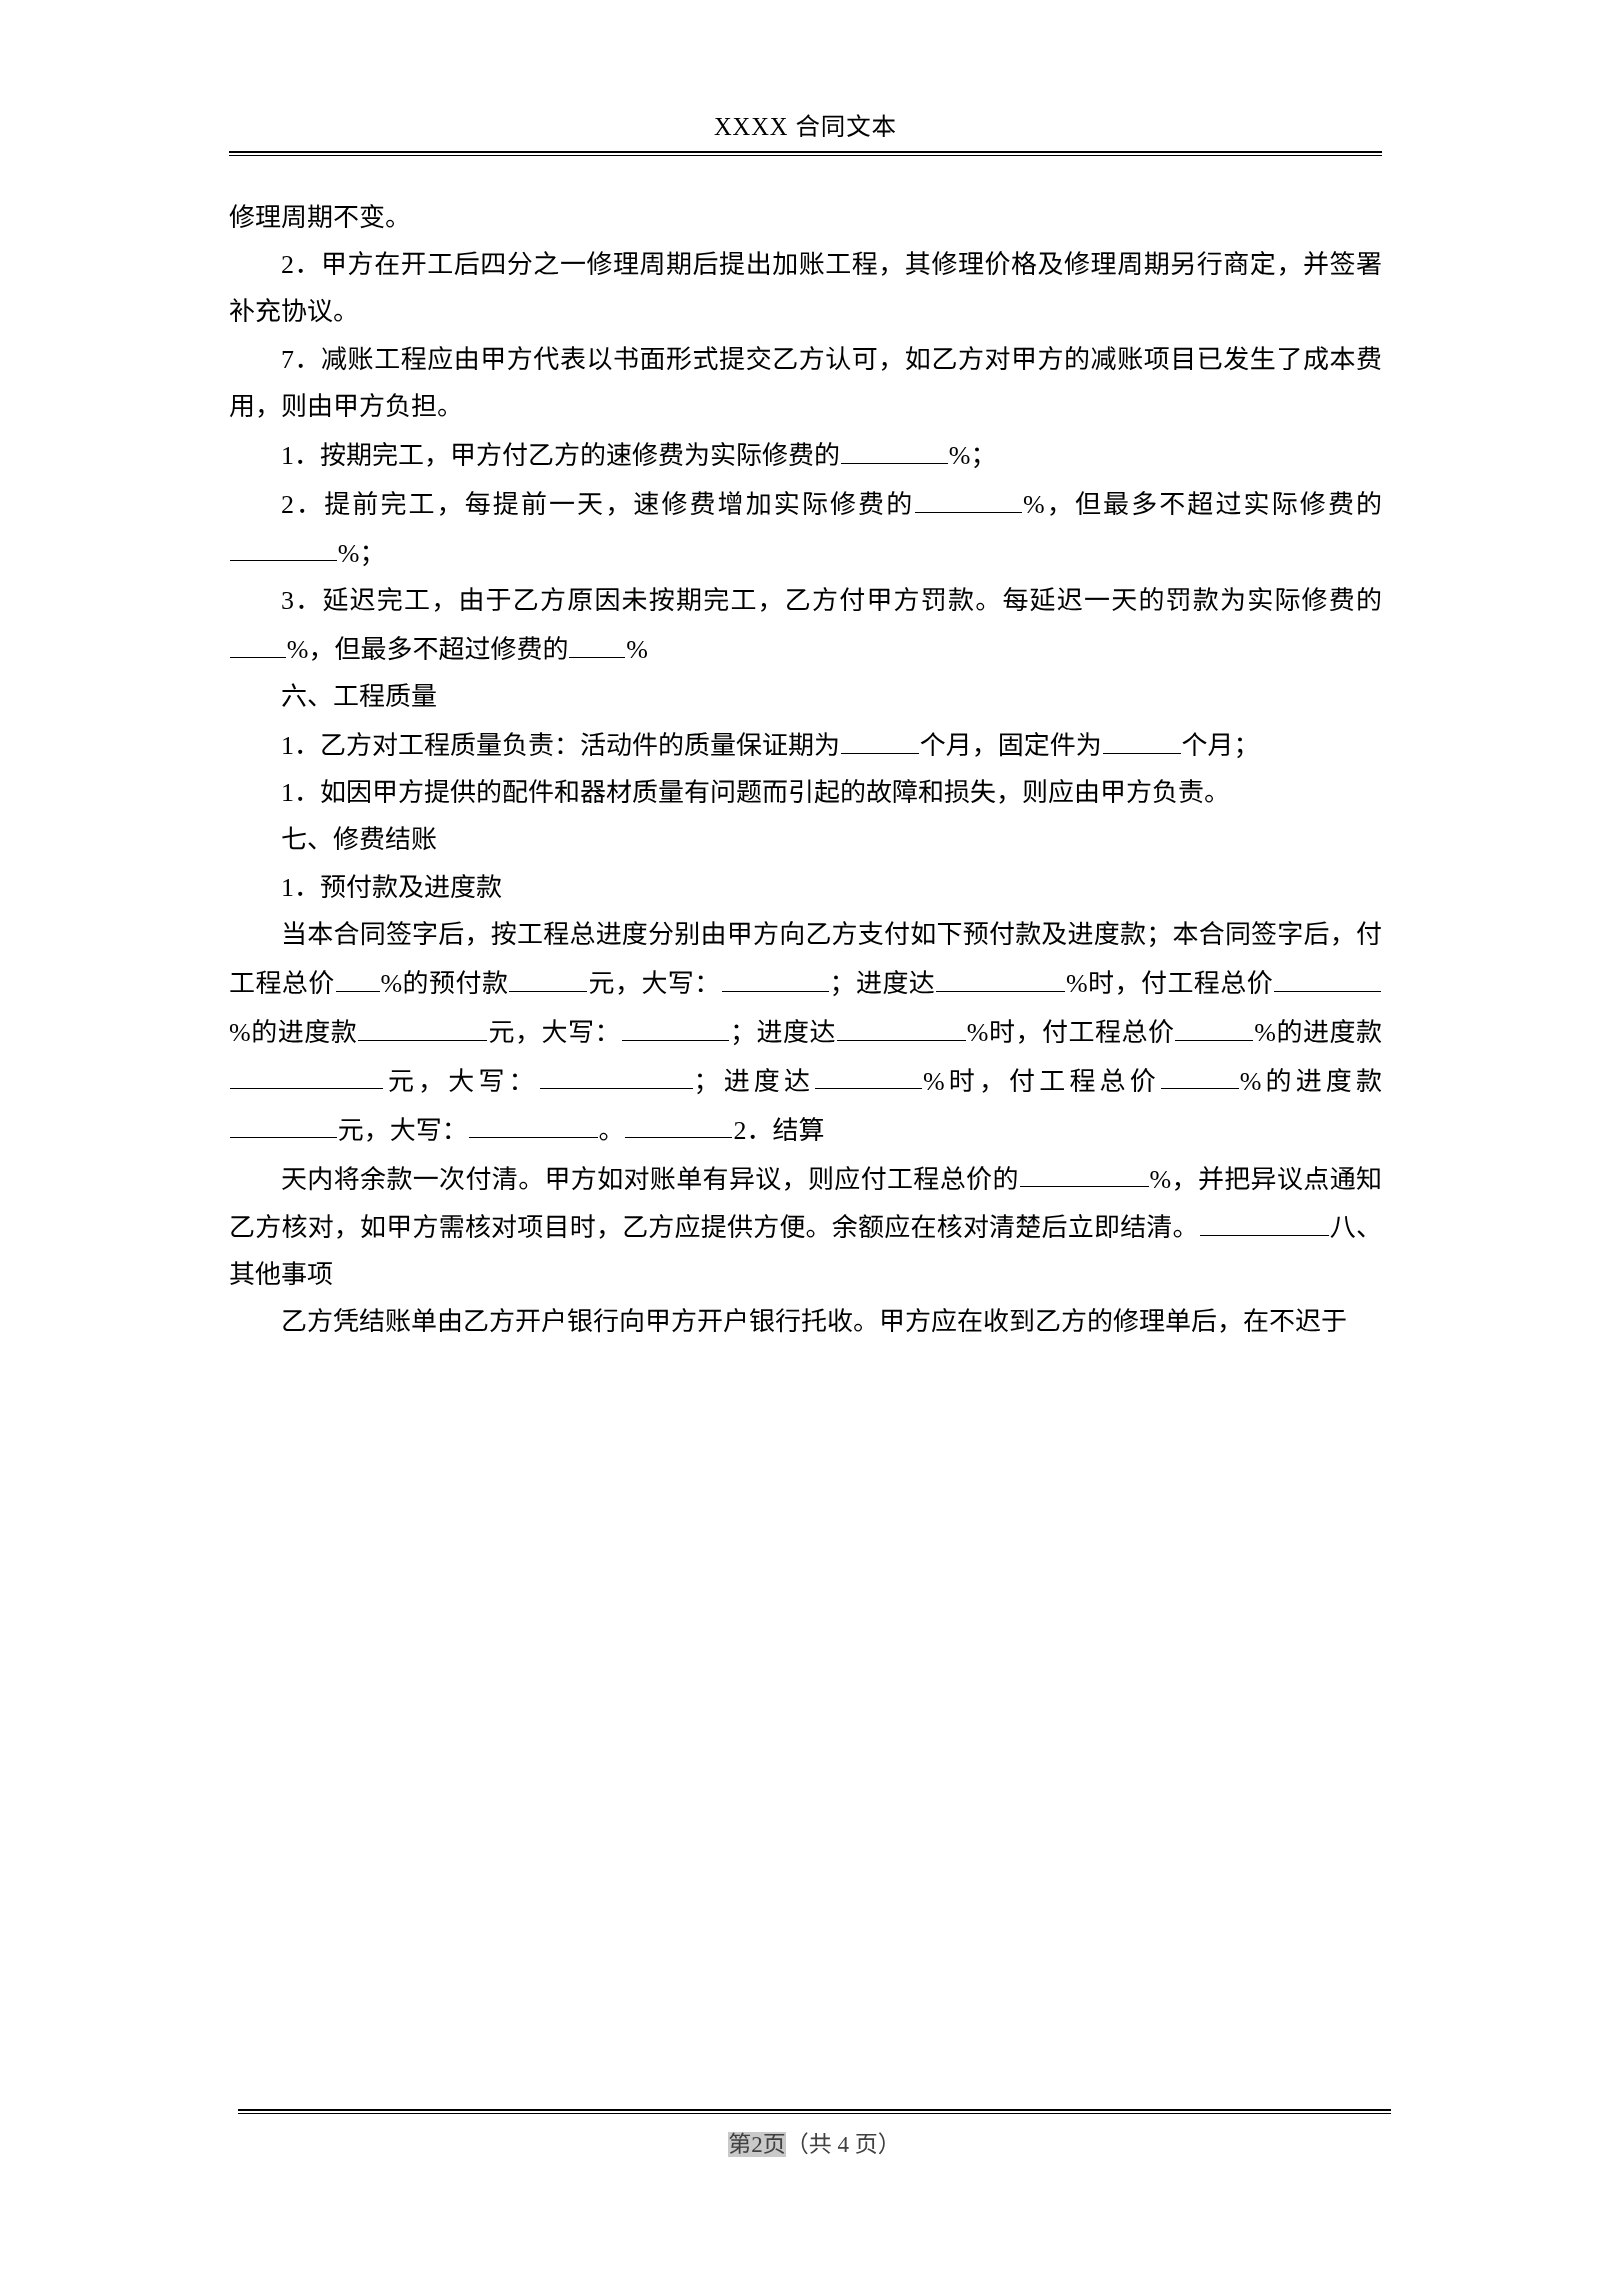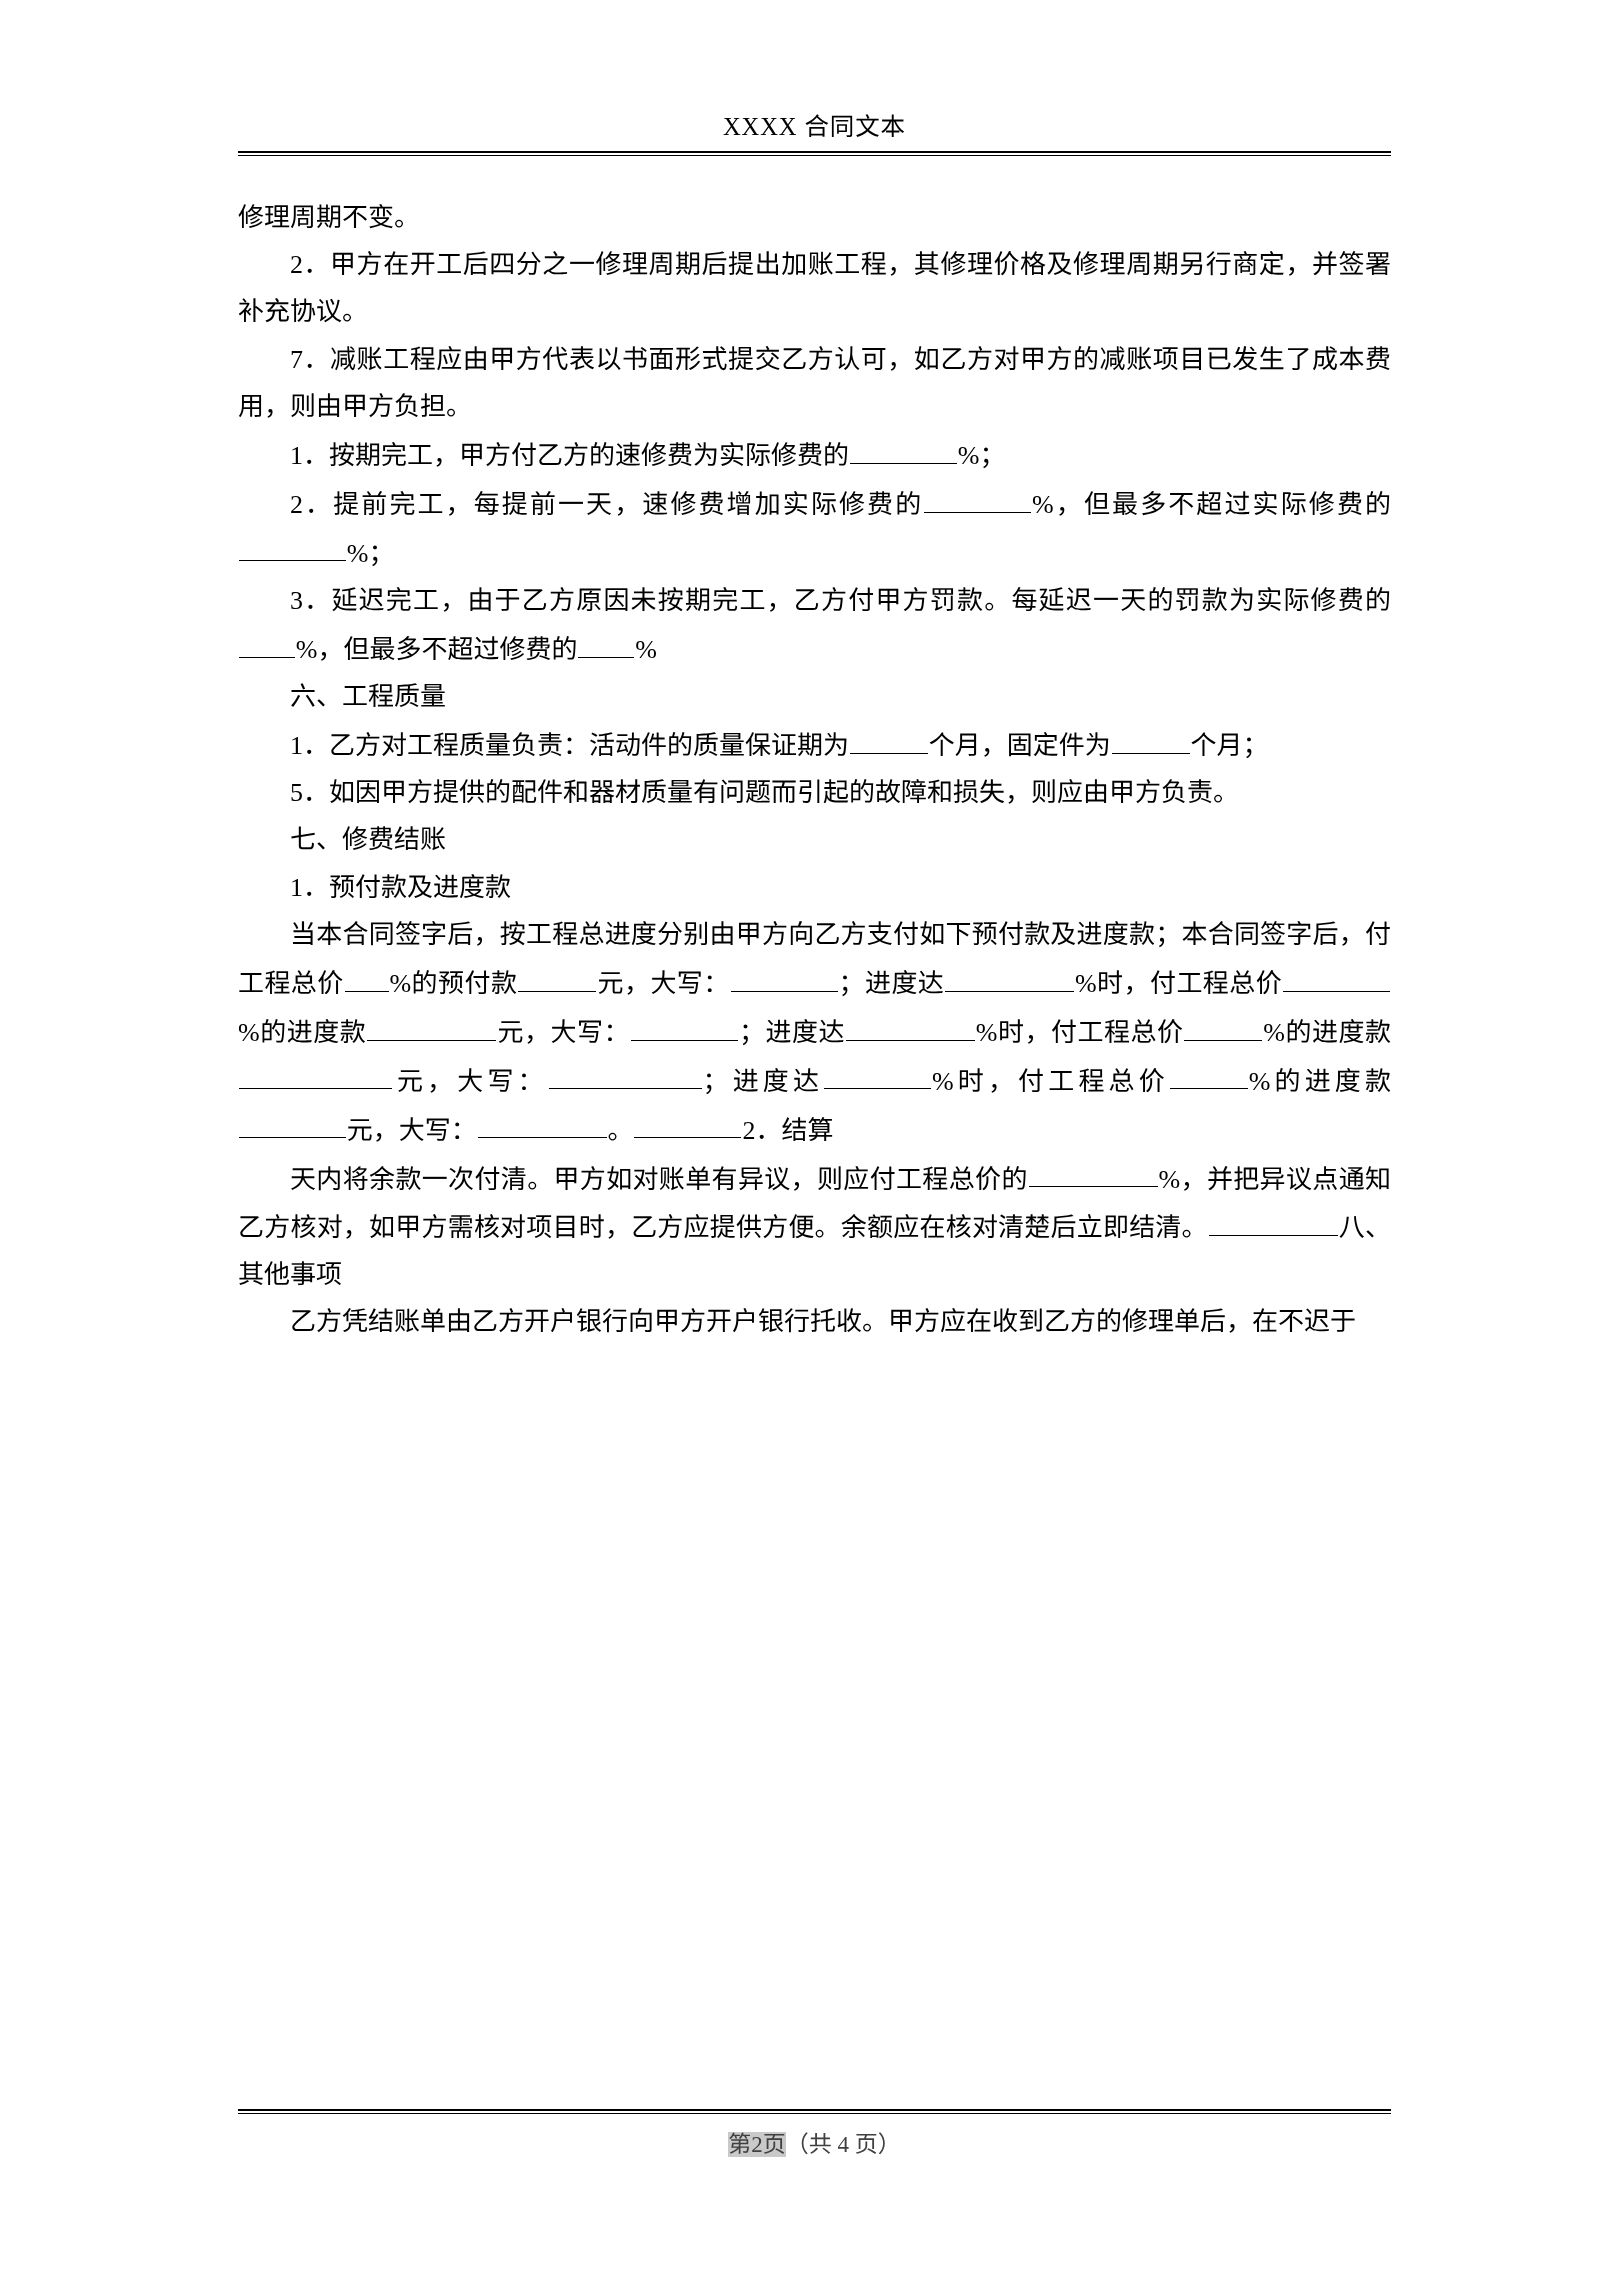--- a/index.html
+++ b/index.html
@@ -16,21 +16,21 @@
     position: relative;
     width: 1623px;
     height: 2294px;
     margin: 0 auto;
     background: #ffffff;
     box-sizing: border-box;
     overflow: hidden;
   }
   .content-area {
     position: absolute;
-    left: 238px;
+    left: 229px;
     top: 107px;
     width: 1153px;
   }
 
   
   .header {
     text-align: center;
     font-size: 24.5px;
     letter-spacing: 0.9px;
     padding-bottom: 9px;
@@ -144,21 +144,21 @@
 
       <p class="para indent">
         <span>六、工程质量</span>
       </p>
 
       <p class="para indent-num">
         <span>1．乙方对工程质量负责：活动件的质量保证期为</span><span class="blank b-s"></span><span>个月，固定件为</span><span class="blank b-s"></span><span>个月；</span>
       </p>
 
       <p class="para indent-num">
-        <span>5．如因甲方提供的配件和器材质量有问题而引起的故障和损失，则应由甲方负责。</span>
+        <span>1．如因甲方提供的配件和器材质量有问题而引起的故障和损失，则应由甲方负责。</span>
       </p>
 
       <p class="para indent">
         <span>七、修费结账</span>
       </p>
 
       <p class="para indent-num">
         <span>1．预付款及进度款</span>
       </p>
 

